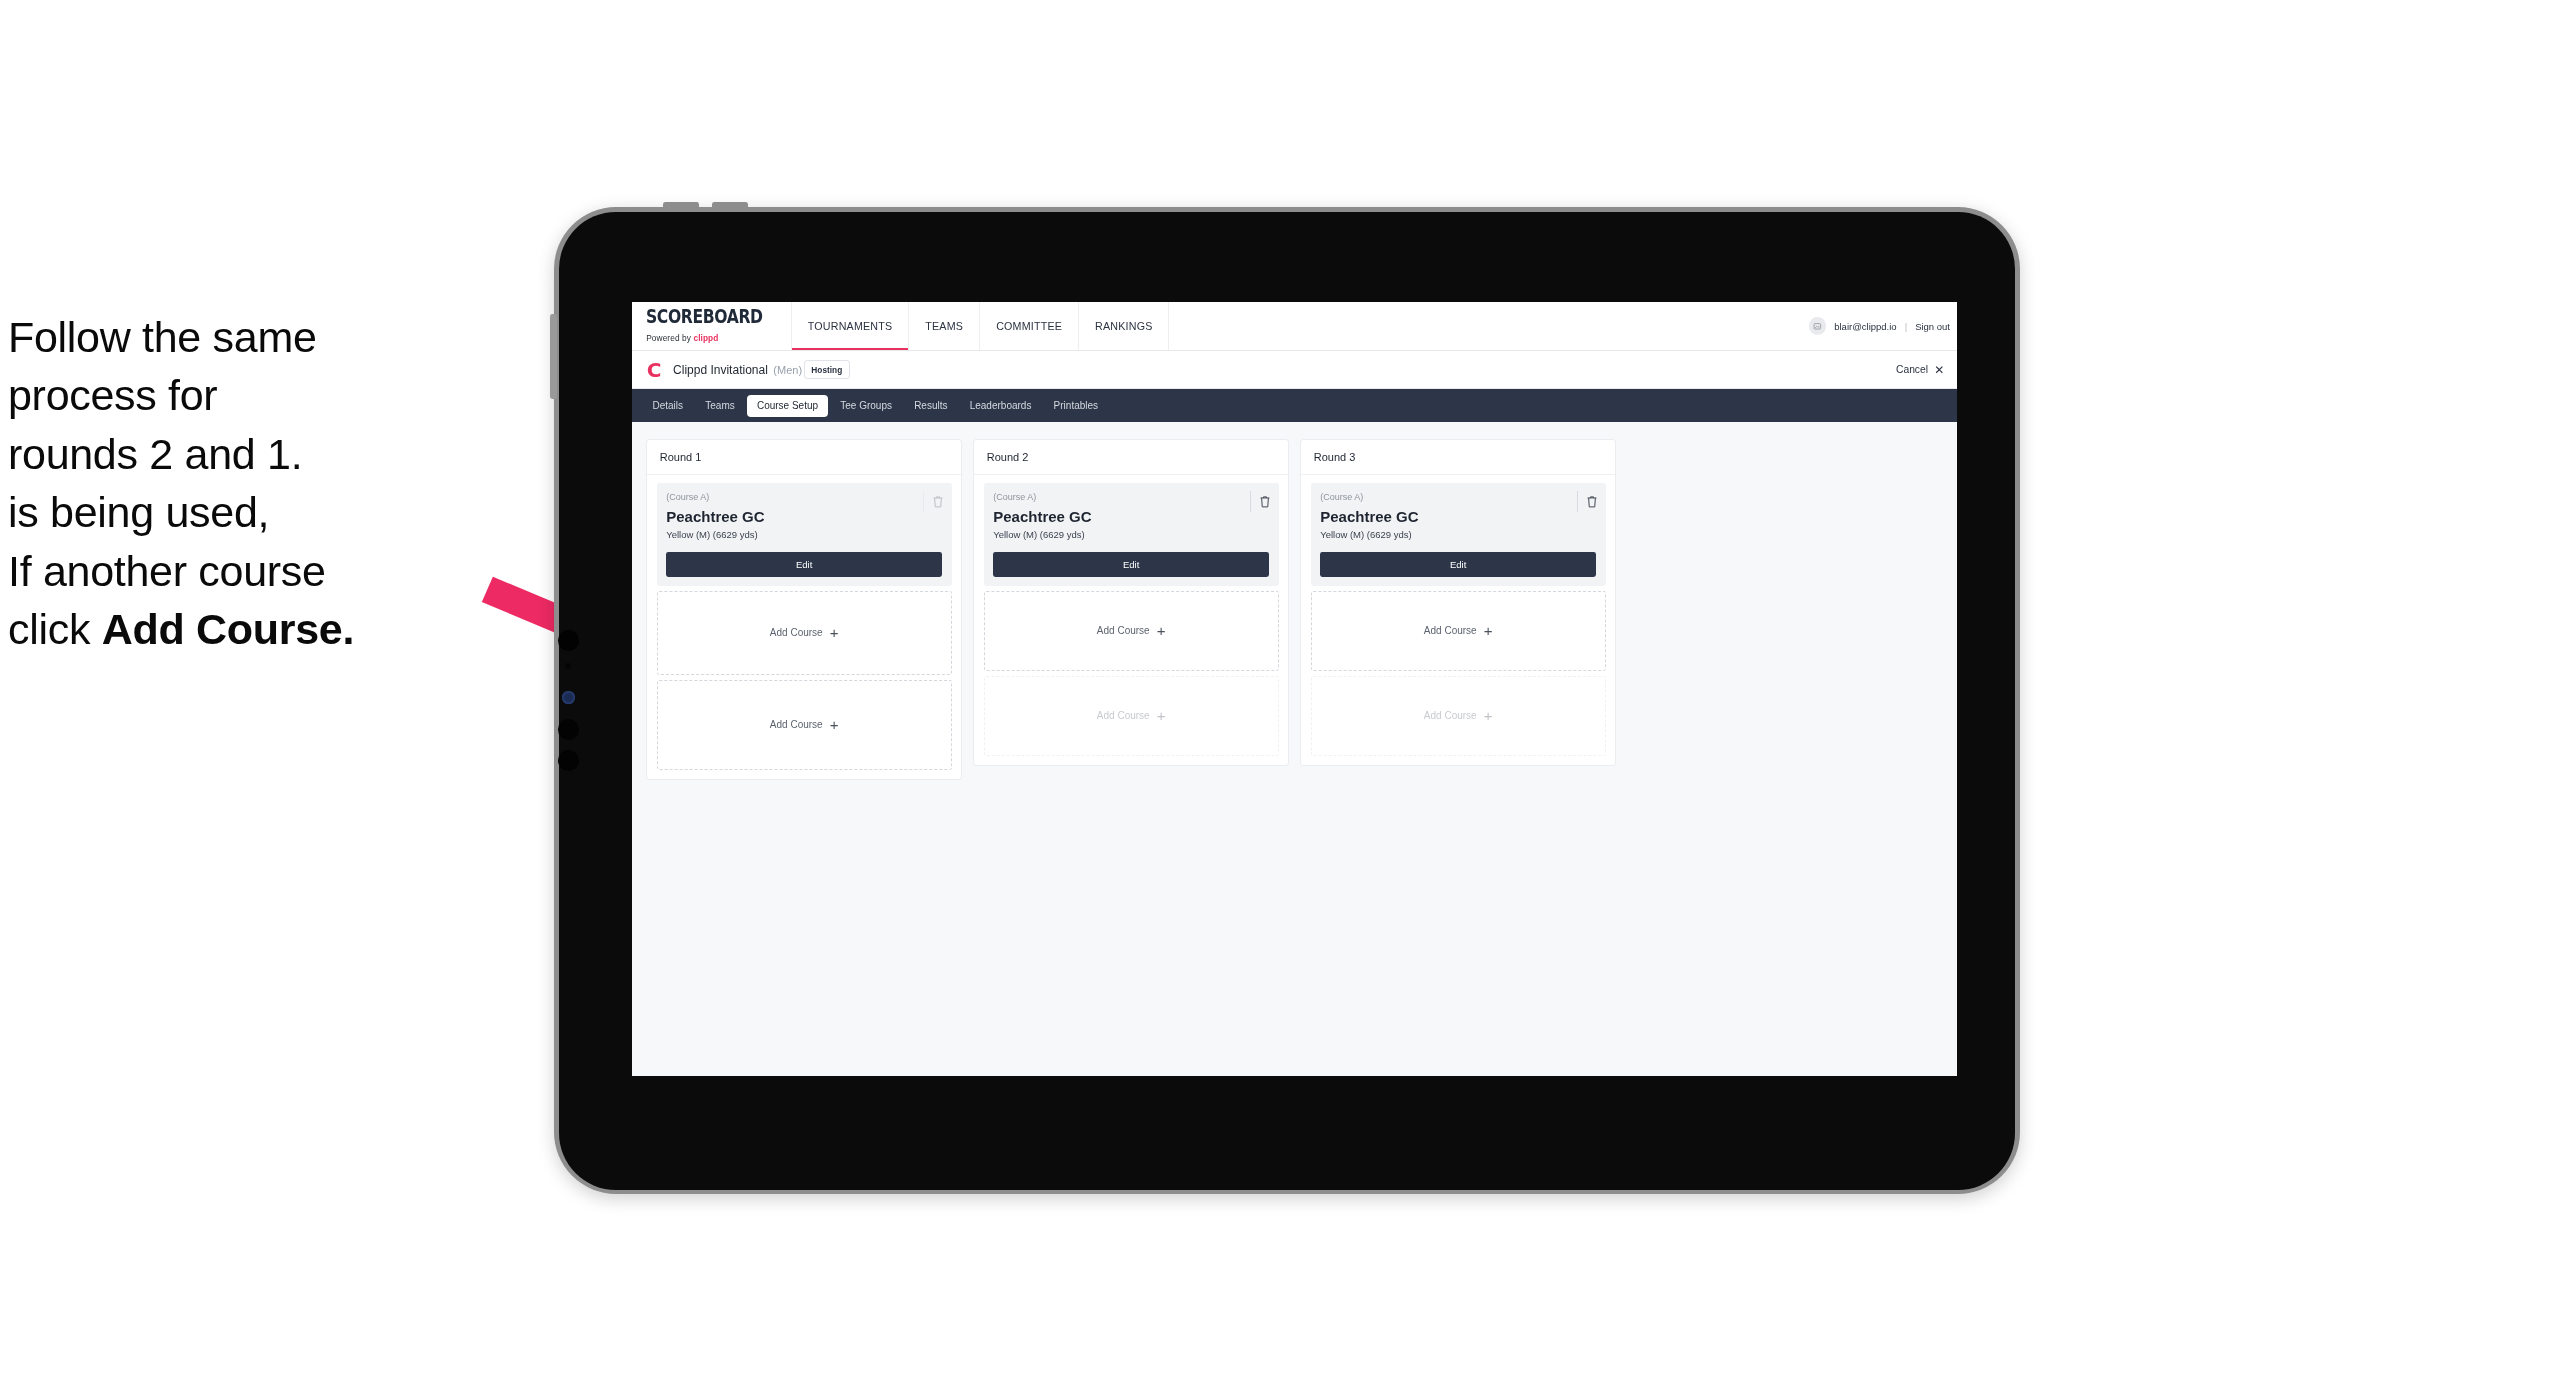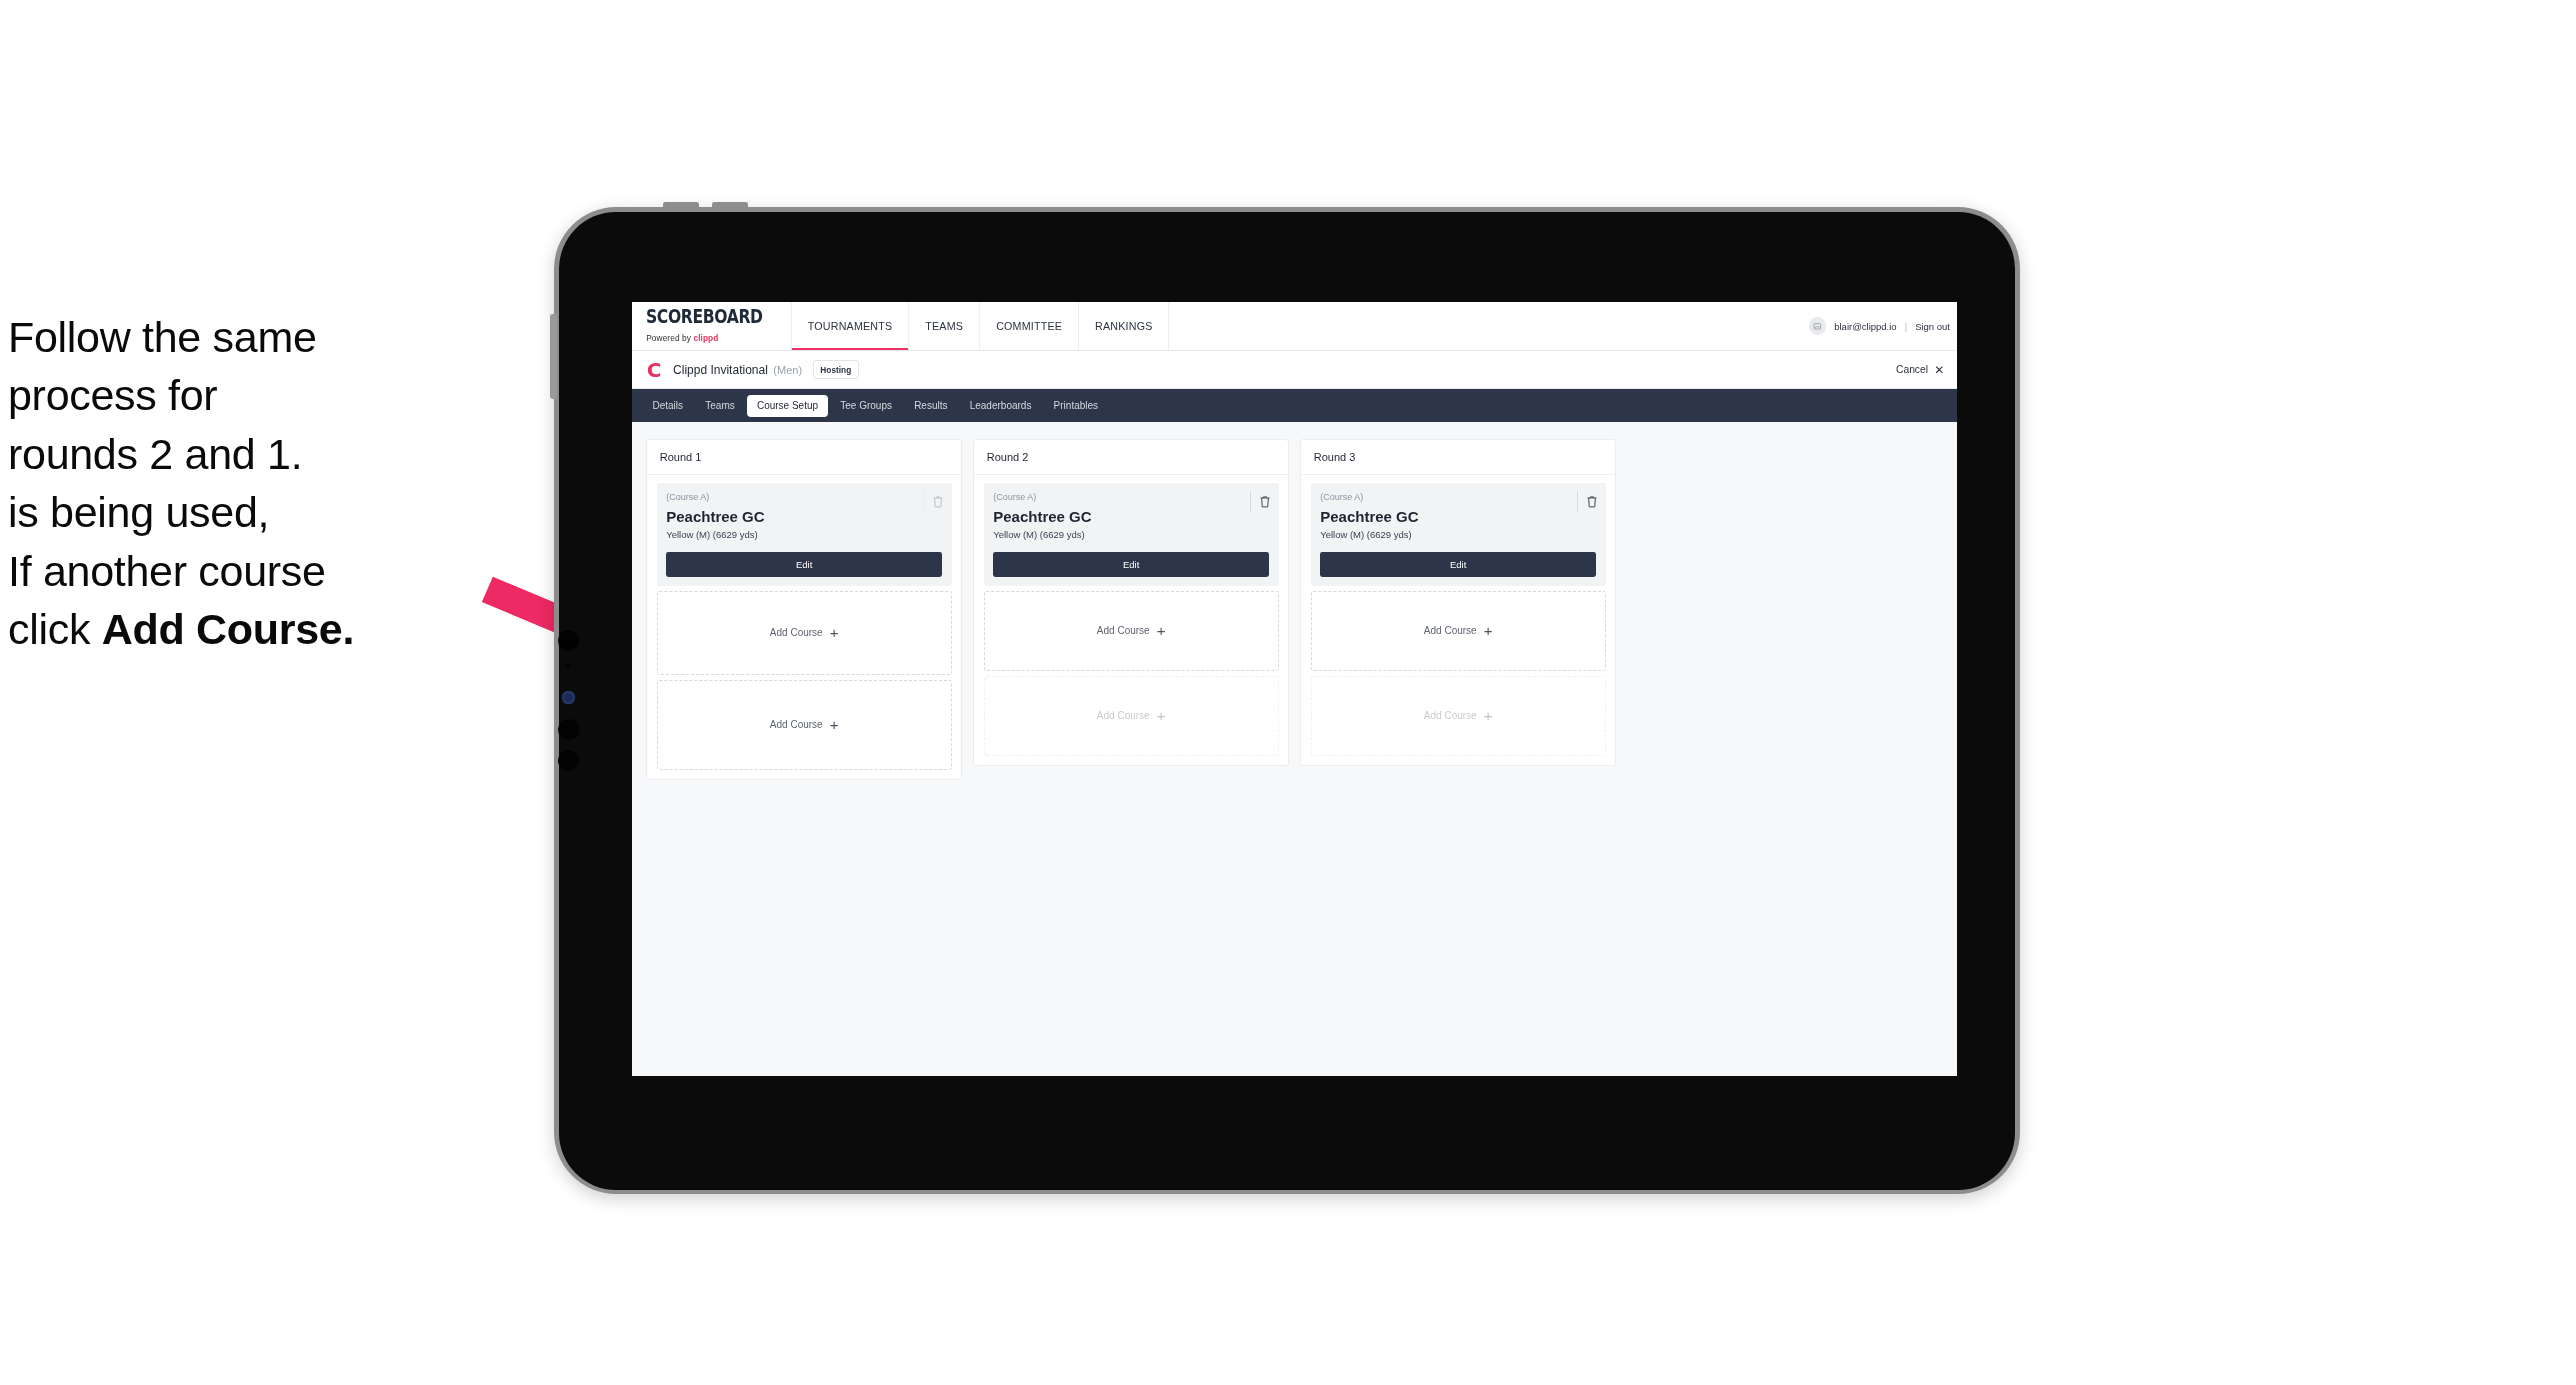--- a/index.html
+++ b/index.html
@@ -156,21 +156,21 @@
     display: flex; align-items: center; justify-content: center;
     font-family: "DejaVu Sans", sans-serif;
     font-weight: 800;
     font-size: 20px;
     color: #e8315f;
     line-height: 1;
   }
   .tname { font-size: 12px; color: #1f2530; font-weight: 400; }
   .tgender { font-size: 11px; color: #98a0ac; margin-left: 5.5px; }
   .thost {
-    margin-left: 11px;
+    margin-left: 2px;
     font-size: 8.3px;
     font-weight: 700;
     color: #2a3142;
     border: 0.8px solid #dfe2e7;
     border-radius: 3.2px;
     padding: 3.2px 6.3px;
     background: #fff;
   }
   .tcancel {
     margin-left: auto;

